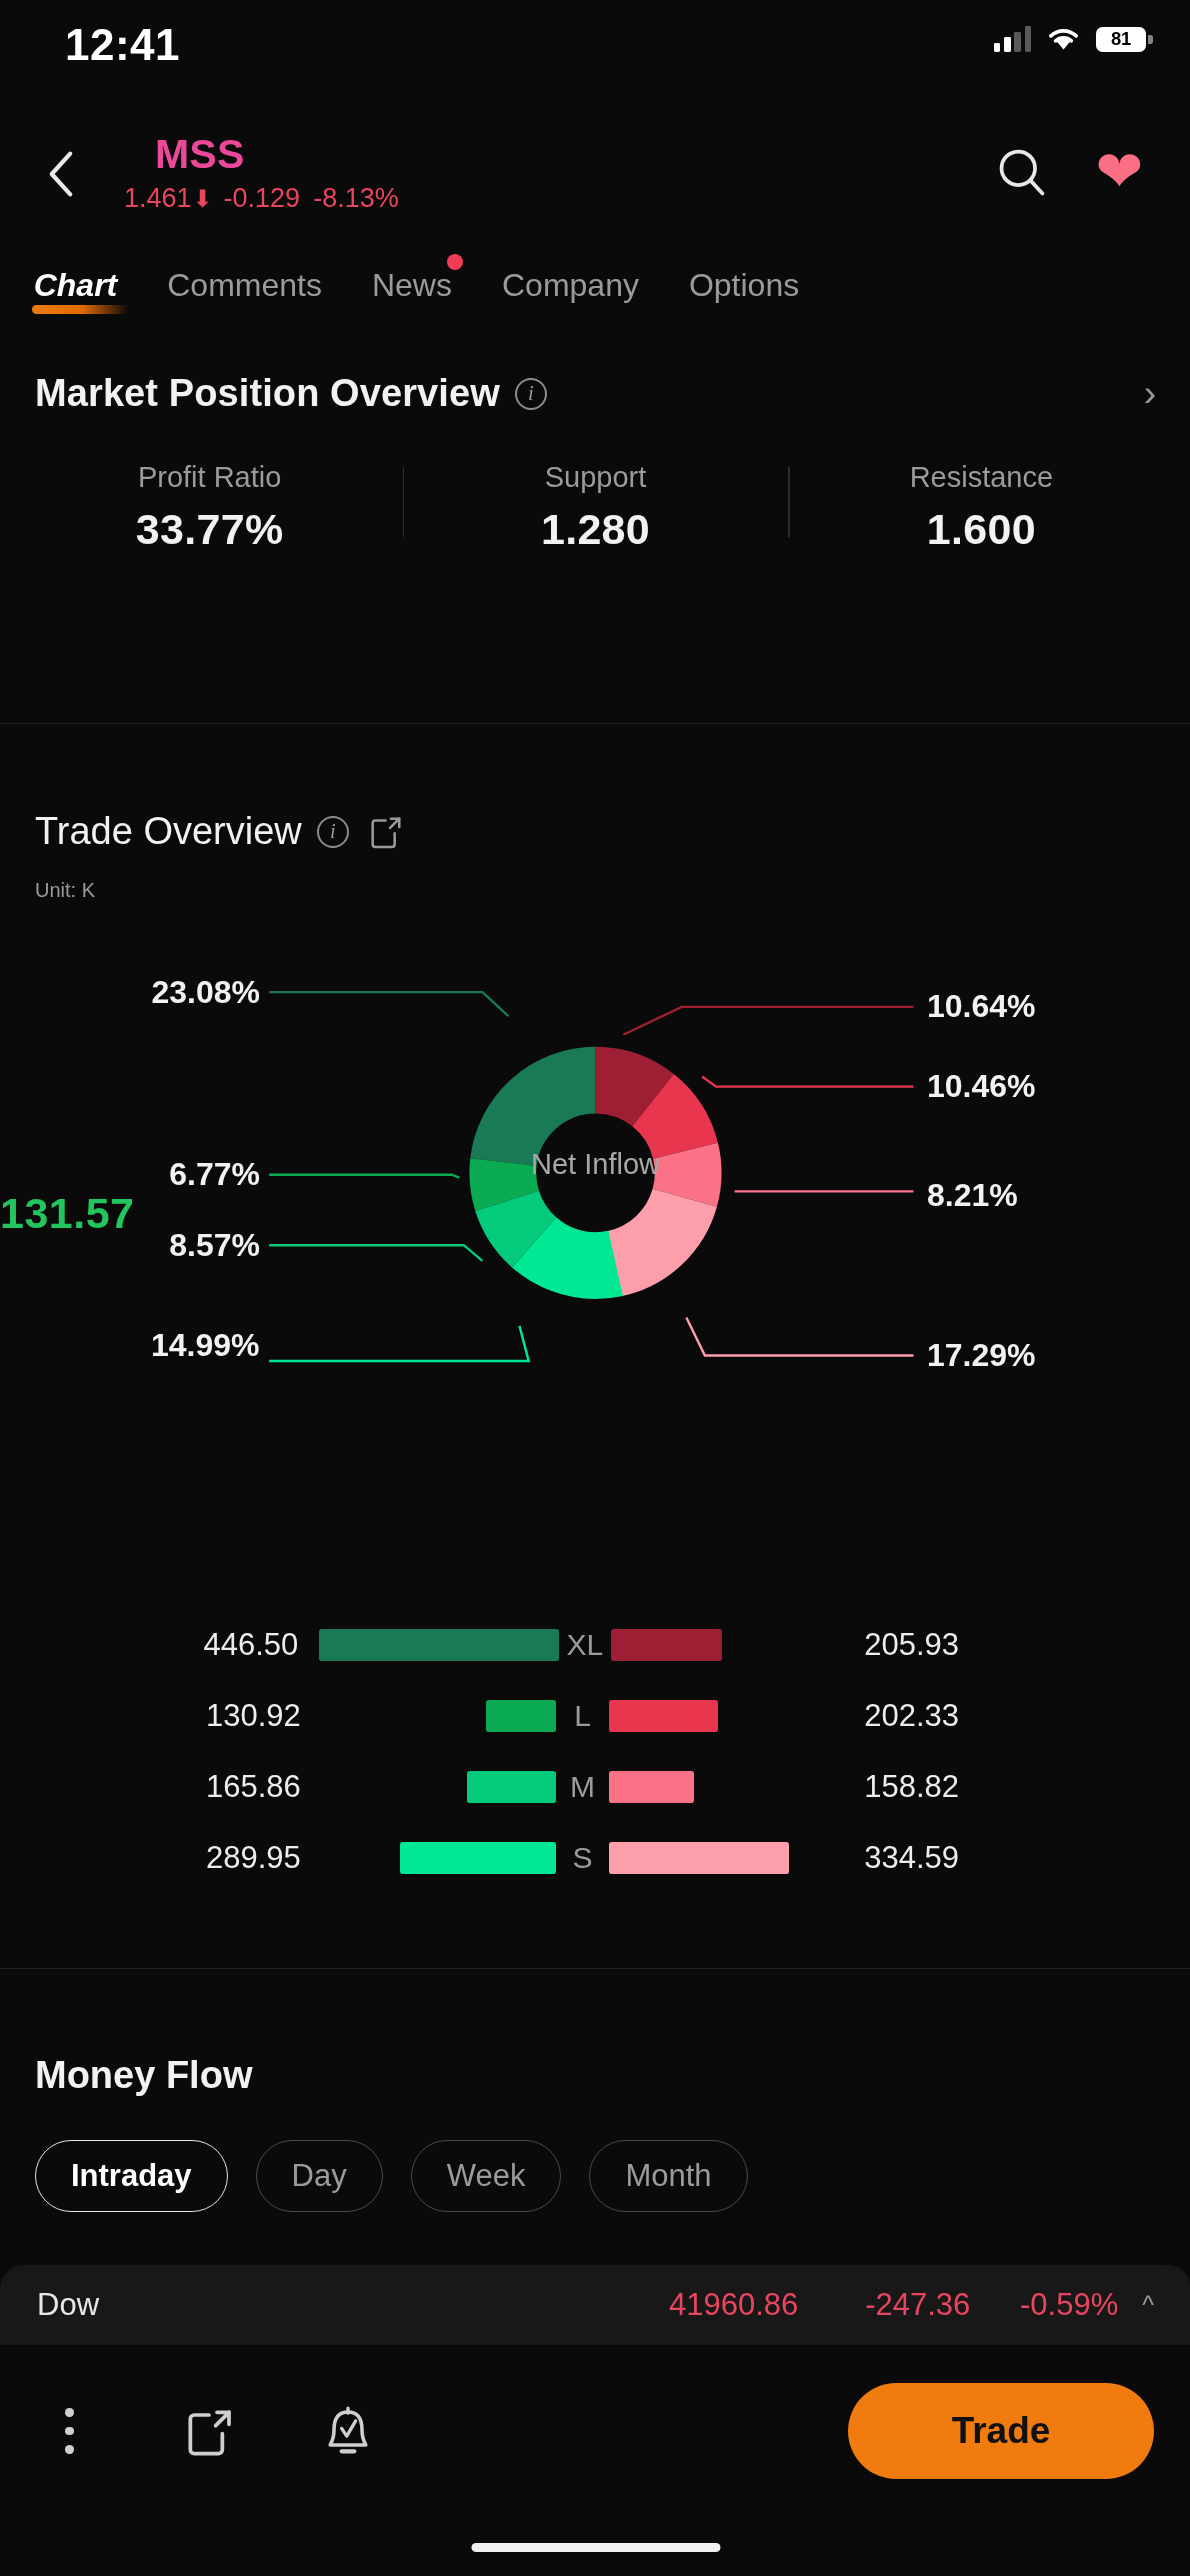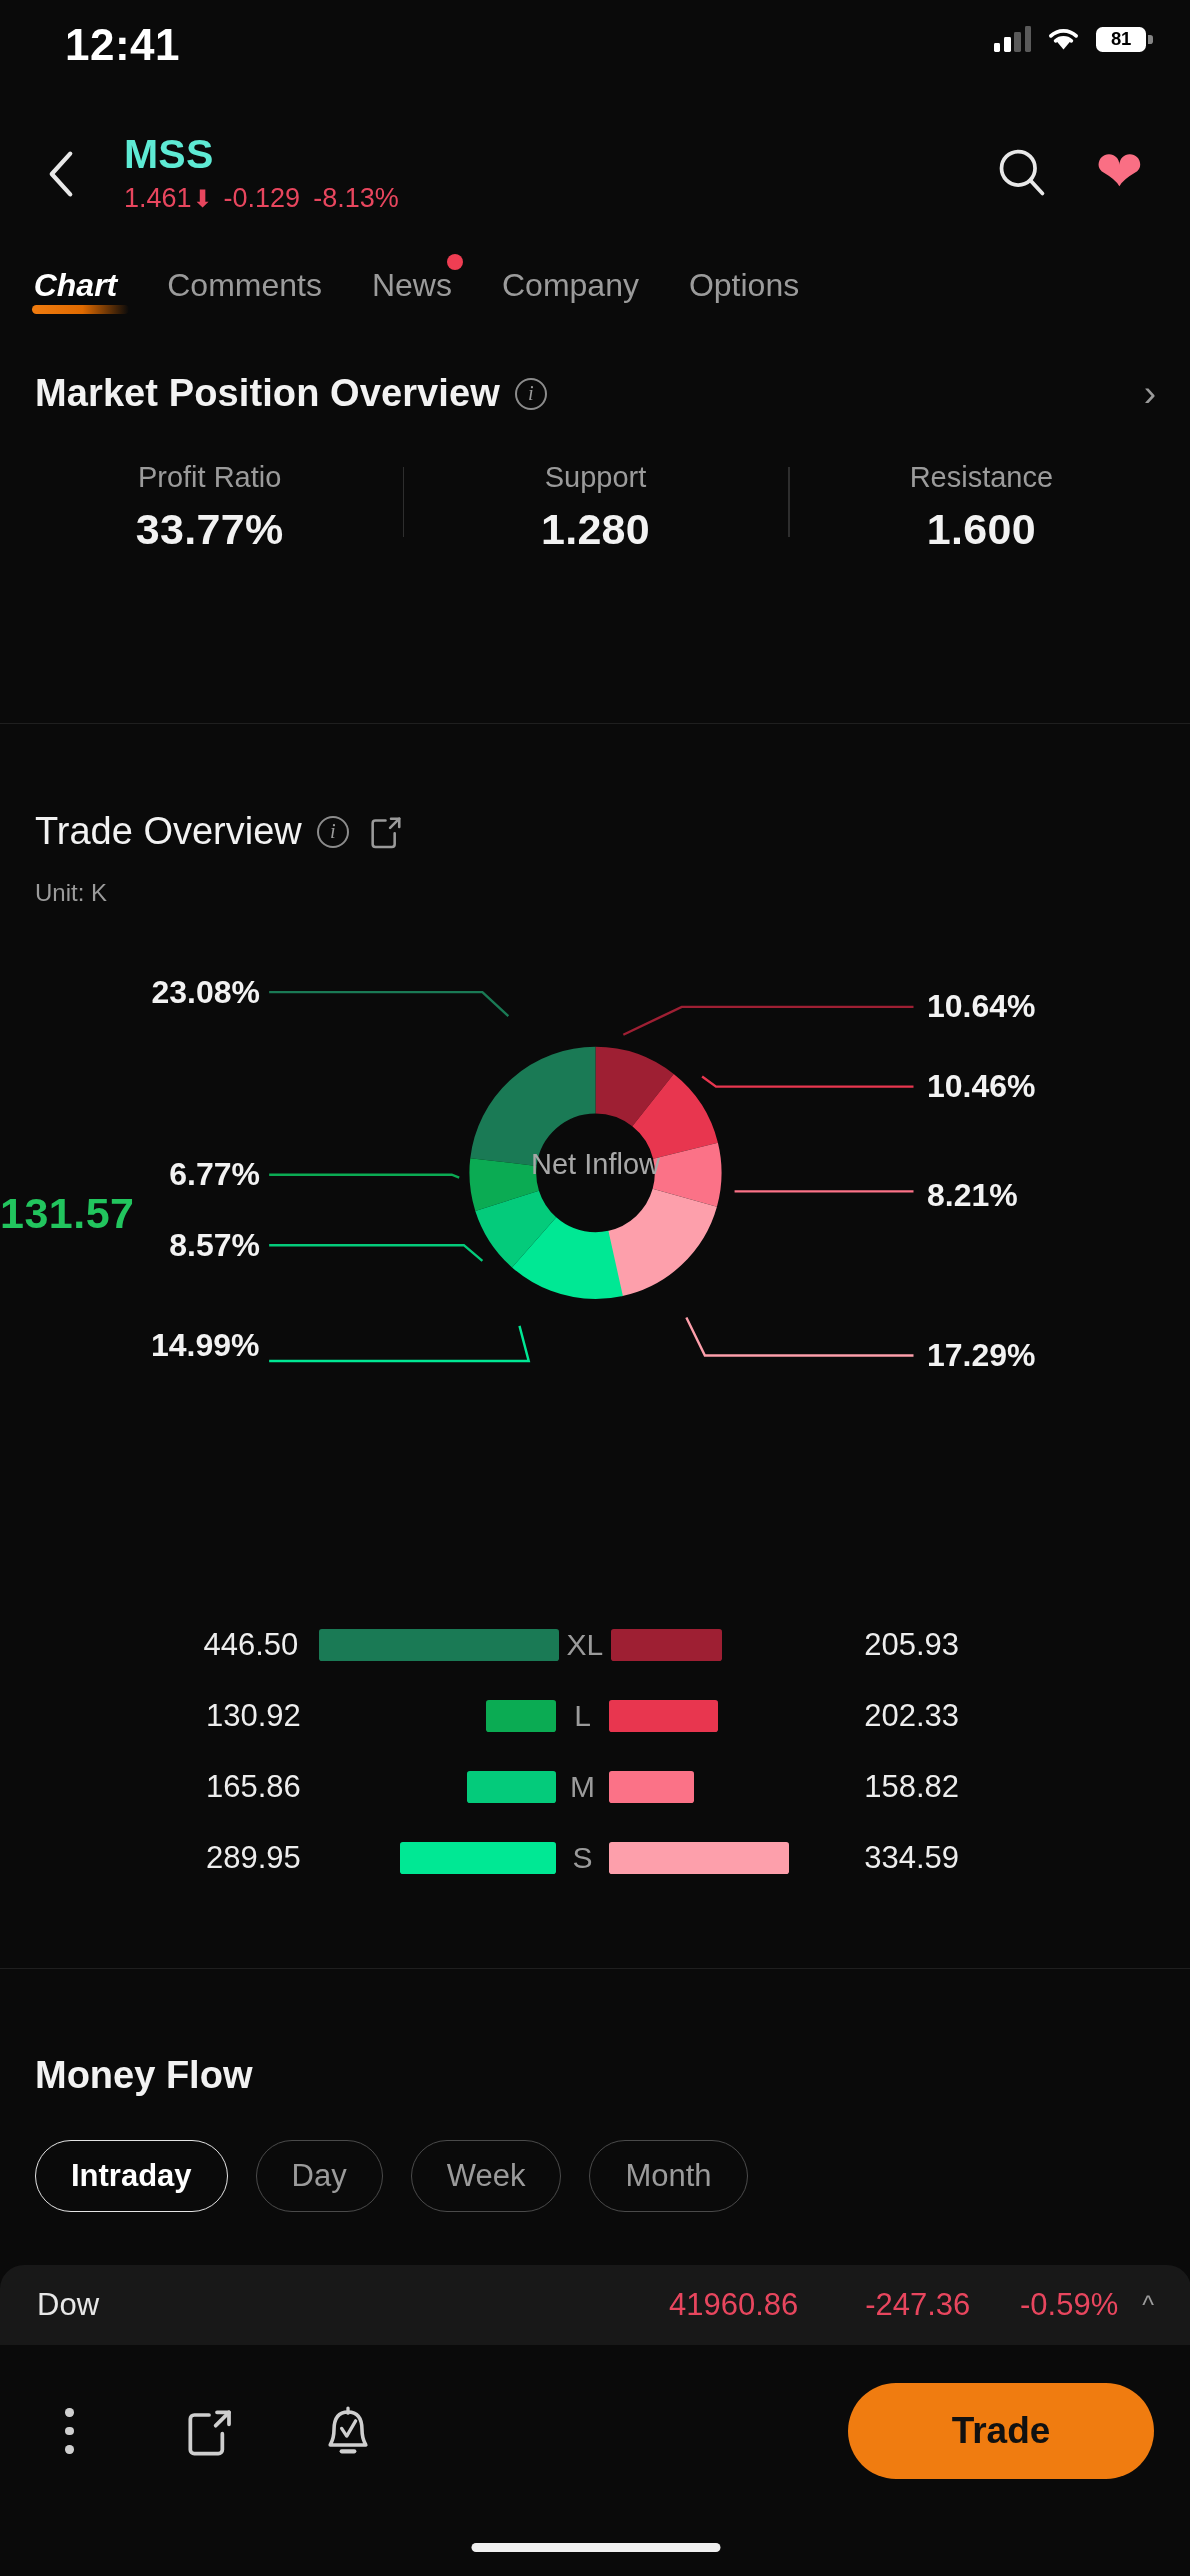--- a/index.html
+++ b/index.html
@@ -24,21 +24,21 @@
   .sig i:nth-child(4){ height:26px; background:#5a5a5a; }
   .batt { position:relative; width:50px; height:25px; border-radius:6.5px; background:#fff; display:flex; align-items:center; justify-content:center; }
   .batt span { color:#000; font-size:18.5px; font-weight:700; letter-spacing:-0.3px; }
   .batt::after { content:""; position:absolute; right:-6.5px; top:8.3px; width:4.6px; height:9.3px; background:#fff; border-radius:0 2.8px 2.8px 0; opacity:.5; }
 
   
   .navbar { position:absolute; top:130px; left:0; width:1191px; height:102px; }
   .back { position:absolute; left:32px; top:15px; width:57px; height:57px; display:flex; align-items:center; justify-content:center; }
   .back svg { width:32px; height:48px; }
   .tkr { position:absolute; left:124px; top:1.9px; }
-  .tkr-sym { font-size:41px; font-weight:600; color:#5eead4; letter-spacing:0.2px; line-height:1.12; }
+  .tkr-sym { font-size:41px; font-weight:600; color:#ec4899; letter-spacing:0.2px; line-height:1.12;margin-left:31px; }
   .tkr-sub { margin-top:5.6px; font-size:27px; color:#e8465e; font-weight:500; display:flex; align-items:center; gap:0; white-space:nowrap; }
   .tkr-sub .dn { font-size:24px; margin:0 11px 0 0.9px; }
   .tkr-sub .g { margin-right:13px; }
   .nav-actions { position:absolute; right:39px; top:9.3px; display:flex; align-items:center; gap:33px; }
   .ico-btn { width:65px; height:65px; display:flex; align-items:center; justify-content:center; }
   .heart { font-size:57px; color:#fa6f84; line-height:1; }
 
   
   .tabs { position:absolute; top:267px; left:0; width:1191px; height:80px; display:flex; align-items:flex-start; padding-left:30px; gap:0; }
   .tab { position:relative; font-size:32px; color:#9b9b9b; padding:0 25px; }
@@ -61,21 +61,21 @@
   .stat-l { font-size:29px; color:#9b9b9b; }
   .stat-v { margin-top:11px; font-size:43px; font-weight:600; color:#f2f2f2; letter-spacing:0.3px; }
 
   .divider { position:absolute; left:0; width:1191px; height:1.4px; background:#1f1f1f; }
 
   
   .tov { position:absolute; top:799px; left:0; width:1191px; }
   .tov-head { display:flex; align-items:center; padding:0 35px; height:65px; }
   .tov-title { font-size:38px; font-weight:400; color:#f2f2f2; }
   .share-ico { margin-left:20.4px; width:33px; height:35px; }
-  .unit { padding:0 35px; margin-top:15px; font-size:24px; color:#9b9b9b; }
+  .unit { padding:0 35px; margin-top:15px; font-size:20px; color:#9b9b9b; }
 
   
   .donut-wrap { position:absolute; top:955px; left:0; width:1191px; height:547px; }
   .donut-wrap svg { position:absolute; left:0; top:0; }
   .lbl { position:absolute; font-size:32px; font-weight:600; color:#f2f2f2; white-space:nowrap; }
   .lbl.l { text-align:right; }
   .ctr-l { position:absolute; left:0; right:0; text-align:center; font-size:29px; color:#a8a8a8; }
   .ctr-v { position:absolute; left:0; right:0; text-align:left; font-size:43px; font-weight:600; color:#22c55e; letter-spacing:0.5px; }
 
   

